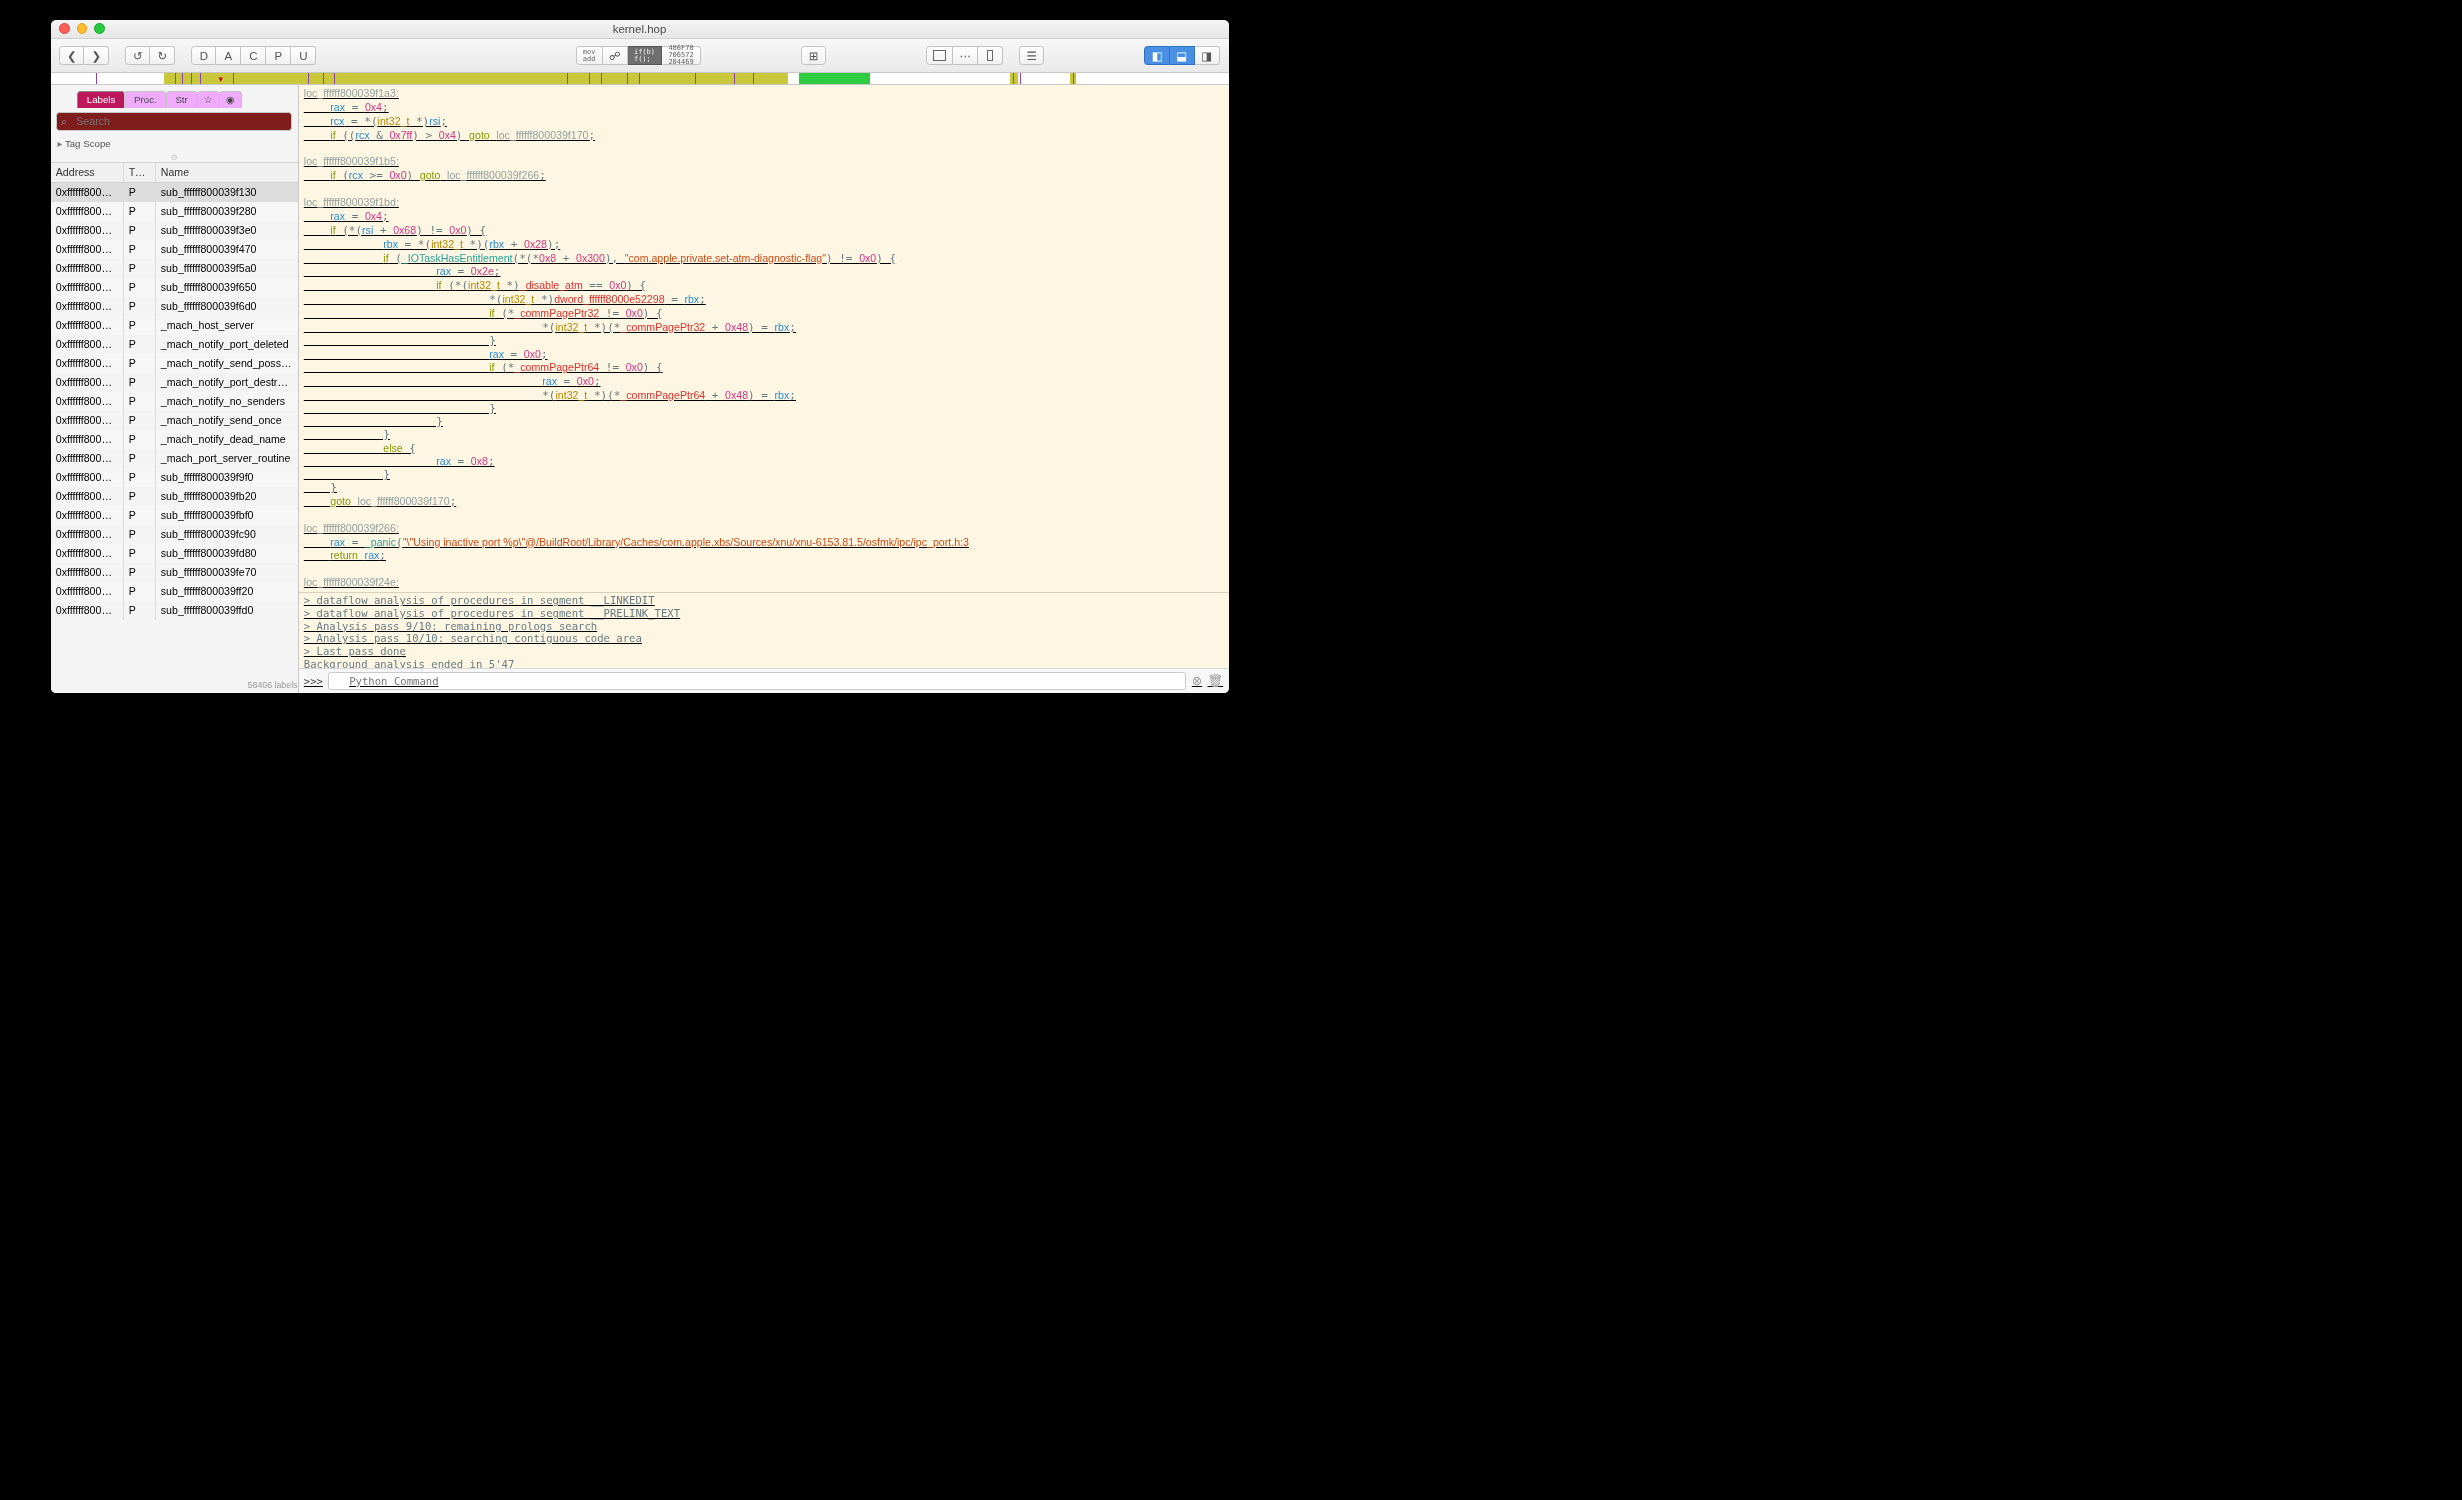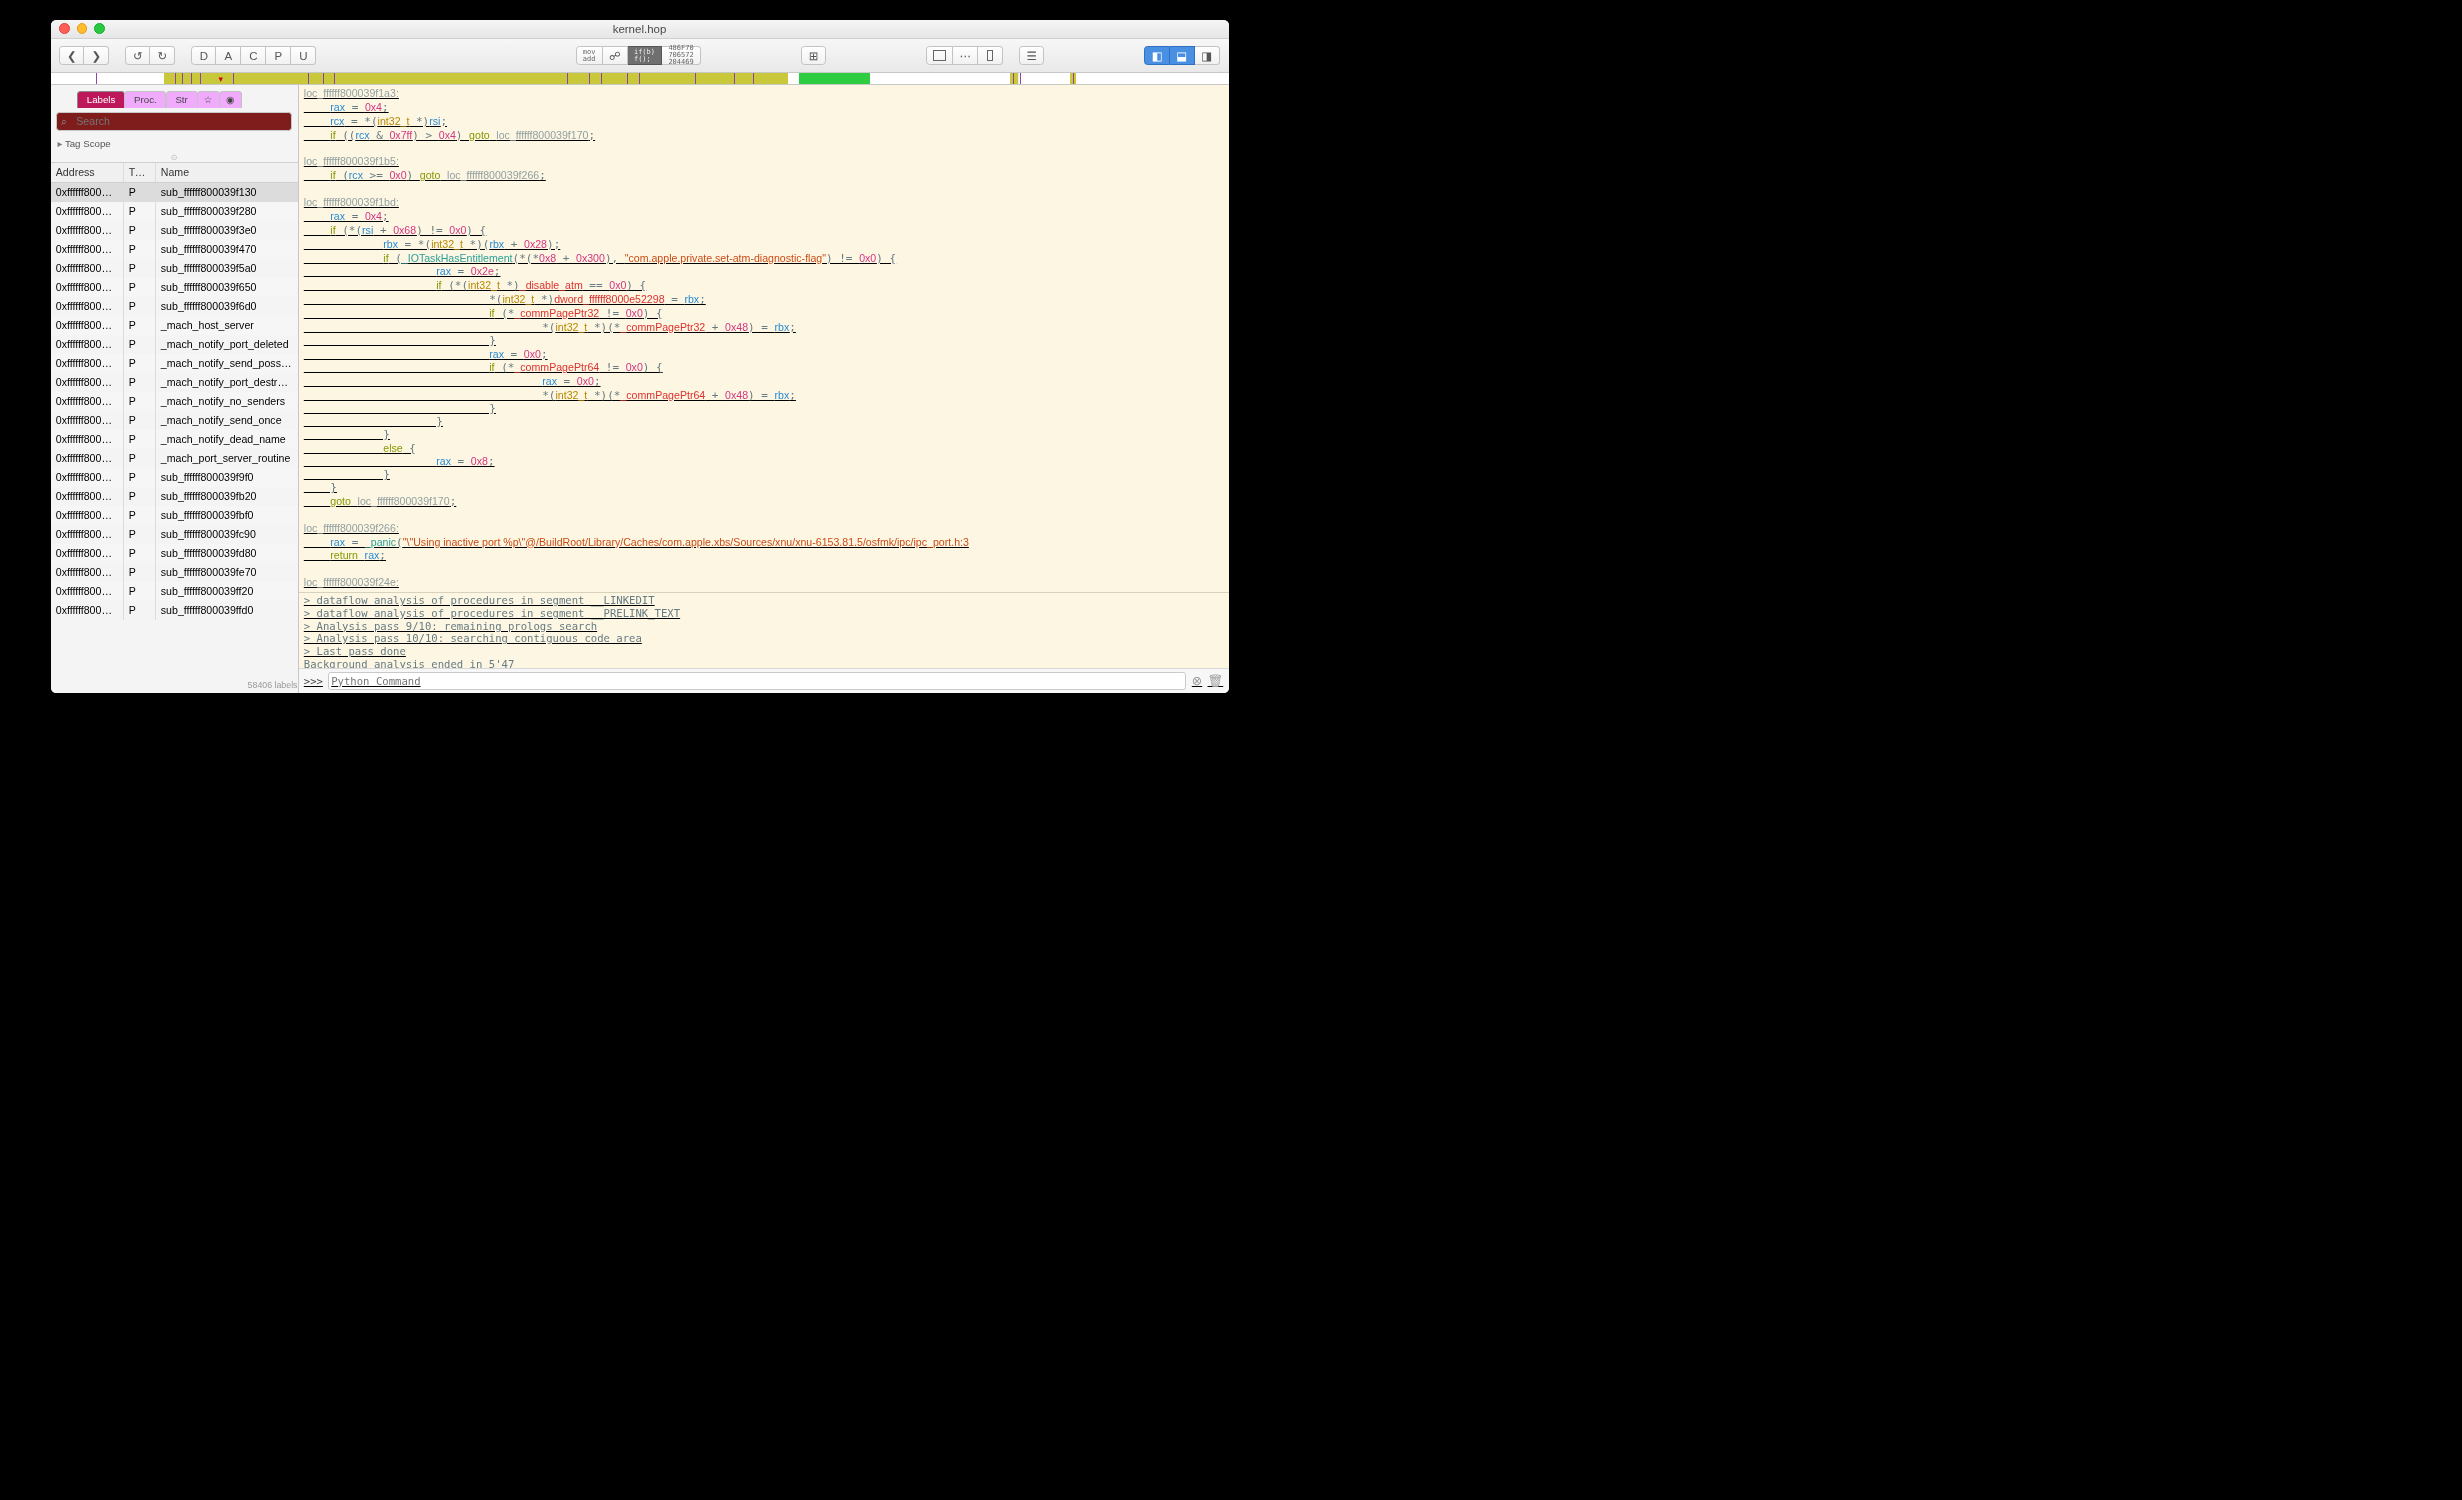--- a/index.html
+++ b/index.html
@@ -117,21 +117,21 @@
 
 .console {
   height: 76px; background:#fdf6e3; border-top:0.9px solid #d8d2bd;
   font-family: Menlo, monospace; font-size:10.6px; color:#657b83;
   padding: 0.9px 5.3px; line-height:1.2; white-space:pre; overflow:hidden;
 }
 .cmdline { display:flex; align-items:center; padding:2.7px 5.3px; gap:5.3px; background:#f7f7f7; border-top:0.9px solid #d8d8d8;}
 .cmdline .prompt { font-family:Menlo,monospace; font-size:10.6px; color:#444;}
 .cmdline input {
   flex:1; height:17.7px; border:0.9px solid #c9c9c9; border-radius:2.7px;
-  font-family:Menlo,monospace; font-size:10.6px; padding:0 2px; color:#888;
+  font-family:Menlo,monospace; font-size:10.6px; padding:0 20px; color:#888;
 }
 .cmdline .ic { color:#9a9a9a; font-size:12.4px; cursor:pointer;}
 
 
 .status { height:17px; background:#f2f2f2; border-top:0.9px solid #cfcfcf;
   font-size:9.7px; color:#555; padding:2.7px 7px;}
 </style>
 </head>
 <body>
 

